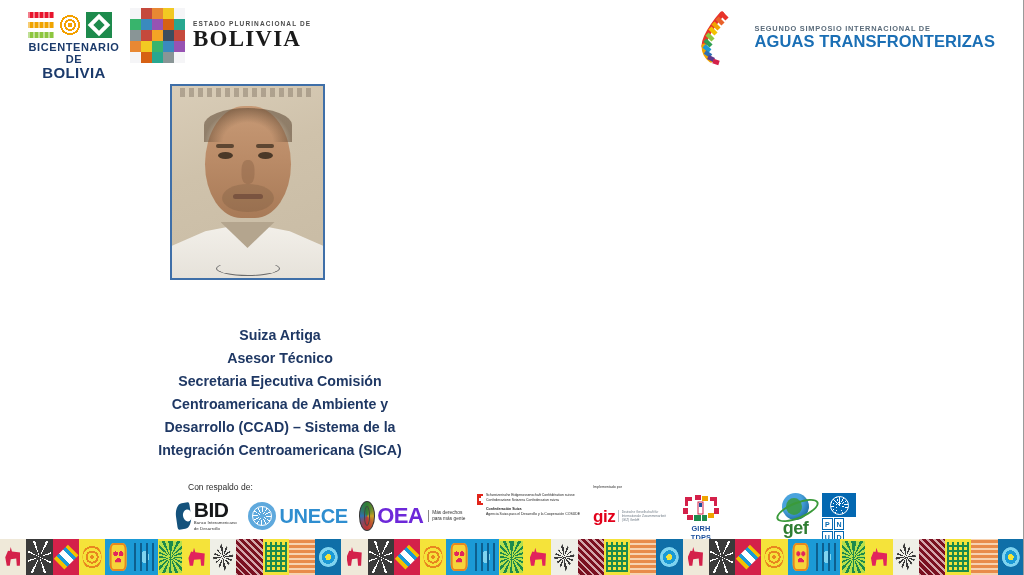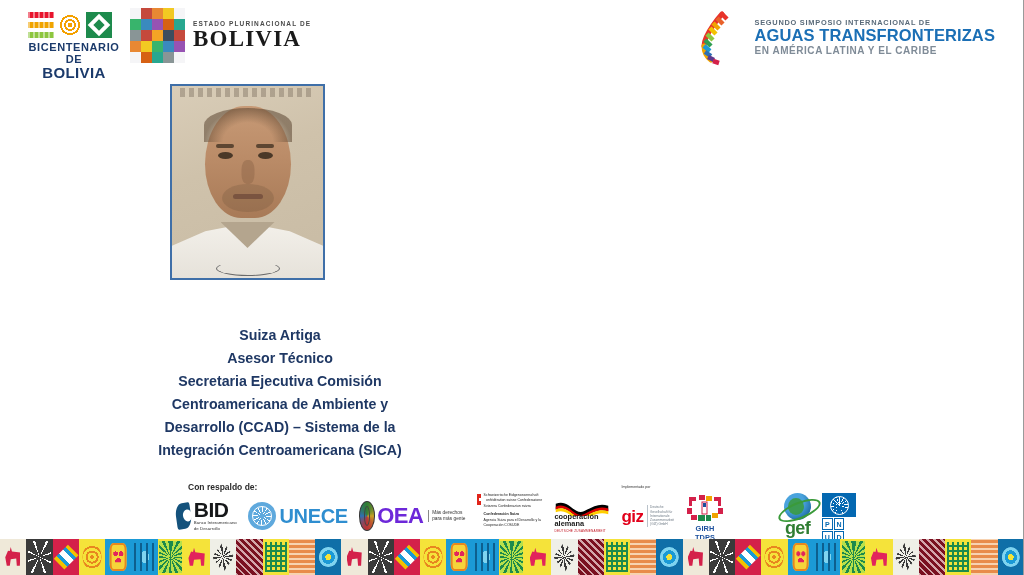--- a/index.html
+++ b/index.html
@@ -82,21 +82,21 @@
   
   .title{position:absolute;left:398px;top:150px;width:600px;
          font-size:25.5px;font-weight:800;font-style:italic;color:#3a6ba4;
          line-height:1.42;letter-spacing:-.1px;}
 
   
   .speaker{position:absolute;left:110px;top:324px;width:340px;text-align:center;
            font-size:14.2px;font-weight:700;color:#1f3864;line-height:1.62;}
 
   
-  .respaldo{position:absolute;left:188px;top:482px;font-size:8.5px;color:#2b2b2b;font-weight:700;}
+  .respaldo{position:absolute;left:188px;top:482px;font-size:8.5px;color:#2b2b2b;font-weight:400;}
   .sponsors{position:absolute;left:176px;top:492px;width:680px;height:48px;
             display:flex;align-items:center;gap:11px;}
   .sp{display:flex;align-items:center;height:46px;}
 
   .bid-mark{width:24px;height:26px;border-radius:50% 10% 50% 10%;
      background:#14527c;position:relative;transform:rotate(-8deg);}
   .bid-mark:after{content:"";position:absolute;left:7px;top:7px;width:9px;height:12px;
      border-radius:50%;background:#fff;}
   .bid-txt{font-size:21px;font-weight:800;color:#16181a;letter-spacing:-.6px;line-height:.9;}
   .bid-sub{font-size:4.4px;color:#333;line-height:1.25;margin-top:1px;}
@@ -276,21 +276,20 @@
           <path d="M9 38 L15 43" stroke="#1b9ad6"></path>
           <path d="M10 44 L16 48" stroke="#2f6fb3"></path>
           <path d="M13 49 L19 52" stroke="#5b3a8e"></path>
           <path d="M18 53 L24 55" stroke="#d4214a"></path>
         </g>
       </svg>
     </div>
     <div>
       <div class="simp-t1">SEGUNDO SIMPOSIO INTERNACIONAL DE</div>
       <div class="simp-t2">AGUAS TRANSFRONTERIZAS</div>
-      <div class="simp-t3">EN AMÉRICA LATINA Y EL CARIBE</div>
     </div>
   </div>
 
   <div class="photo">
     <div class="paper"></div>
     <div class="striptxt"></div>
     <div class="head"></div>
     <div class="hairL"></div>
     <div class="browL"></div>
     <div class="browR"></div>
@@ -341,31 +340,20 @@
       <div class="swiss-flag"></div>
       <div>
         <div class="swiss-txt">Schweizerische Eidgenossenschaft Confédération suisse Confederazione Svizzera Confederaziun svizra</div>
         <div class="swiss-txt">
             <b>Confederación Suiza</b>
           </div>
         <div class="swiss-txt">Agencia Suiza para el Desarrollo y la Cooperación COSUDE</div>
       </div>
     </div>
 
-    <div class="sp">
-      <div class="deut">
-        <svg class="deut-wave" viewBox="0 0 56 16">
-          <path d="M0 3 C14 -3 20 16 30 11 C40 6 46 2 56 5 L56 11 C46 8 40 12 30 17 C20 22 14 3 0 9 Z" fill="#000"></path>
-          <path d="M0 6 C14 0 20 19 30 14 C40 9 46 5 56 8 L56 11 C46 8 40 12 30 17 C20 22 14 3 0 9 Z" fill="#dd0000"></path>
-          <path d="M0 9 C14 3 20 22 30 17 C40 12 46 8 56 11 L56 14 C46 11 40 15 30 20 C20 25 14 6 0 12 Z" fill="#ffce00"></path>
-        </svg>
-        <div class="deut-t1">cooperación alemana</div>
-        <div class="deut-t2">DEUTSCHE ZUSAMMENARBEIT</div>
-      </div>
-    </div>
 
     <div class="sp giz" style="position:relative">
       <div class="giz-sup">Implementado por</div>
       <div class="giz-txt">giz</div>
       <div class="giz-sub">Deutsche Gesellschaft für Internationale Zusammenarbeit (GIZ) GmbH</div>
     </div>
 
     <div class="sp girh" style="display:block">
       <div class="girh-mark">
         <svg width="40" height="30" viewBox="0 0 40 30">

